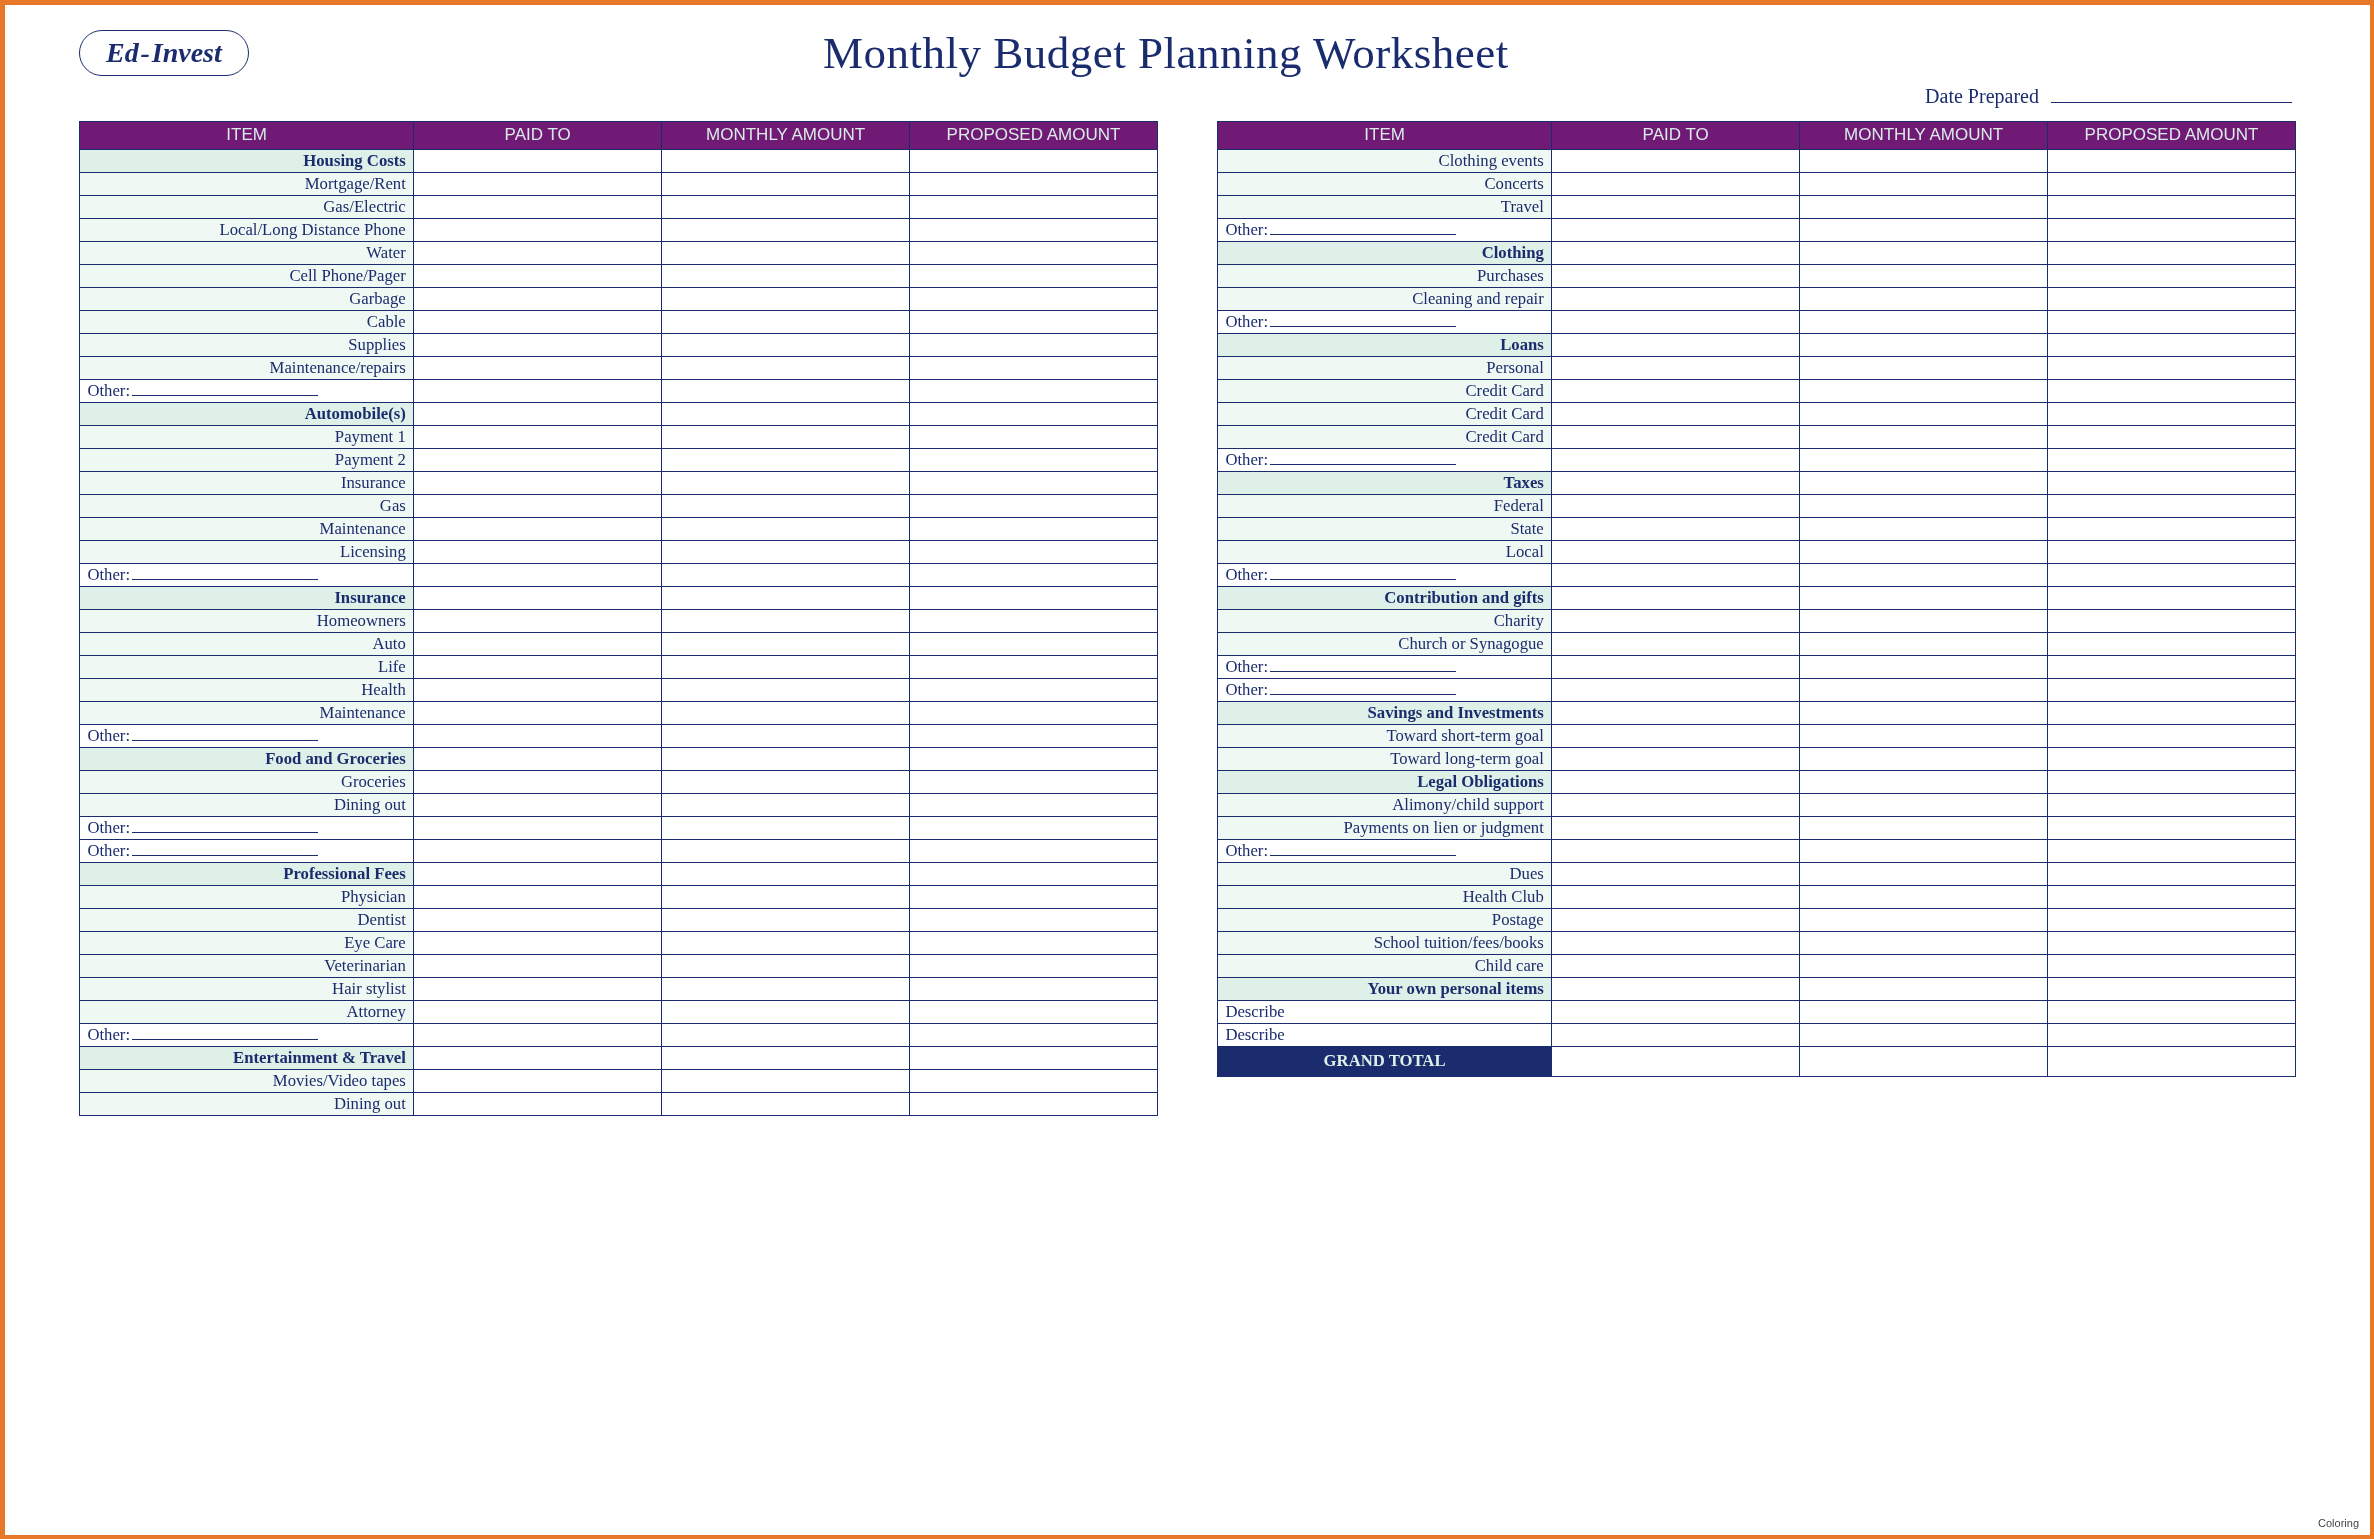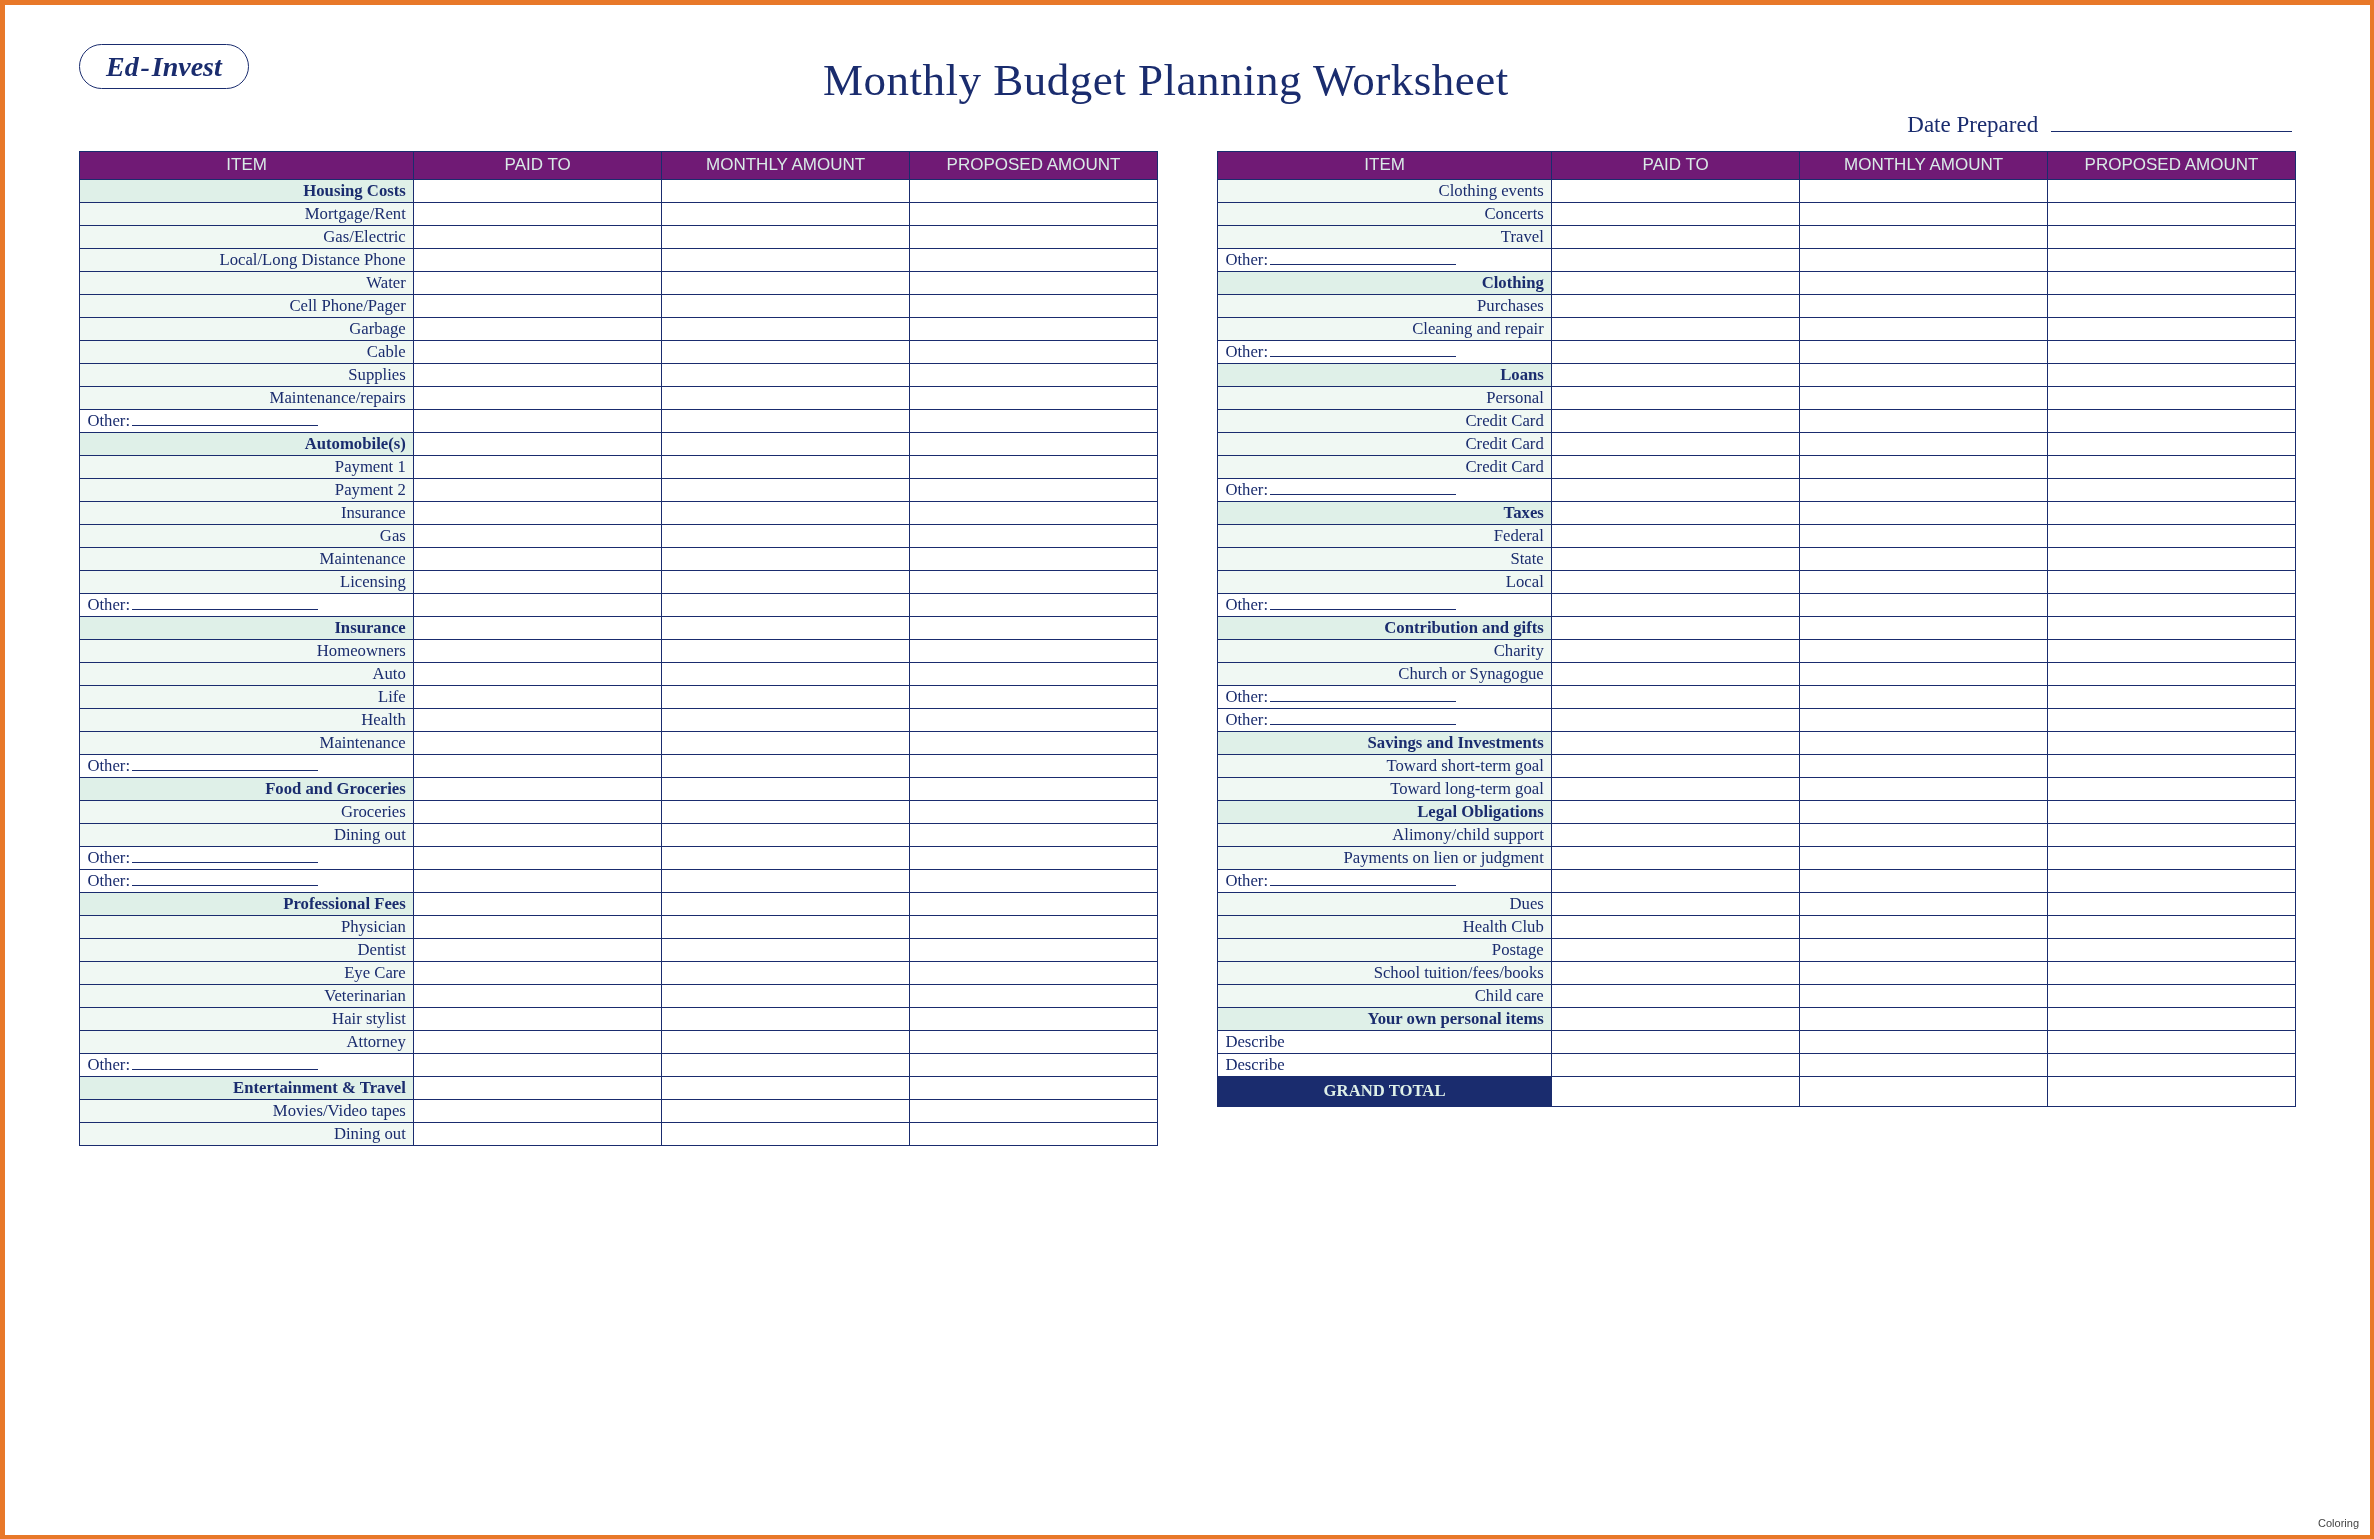--- a/index.html
+++ b/index.html
@@ -38,25 +38,24 @@
   .logo .ed { color:#1a2c6e; }
   .logo .dash { color:#1a2c6e; }
   .logo .invest { color:#1a2c6e; }
   .title {
     flex: 1;
     text-align: center;
     font-family: Georgia, serif;
     font-size: 45px;
     color: #1a2c6e;
     letter-spacing: 0.5px;
-    margin-top: 27px;
   }
   .date-prepared-row {
     text-align: right;
-    font-size: 23px;
+    font-size: 20px;
     color: #1a2c6e;
     font-family: Georgia, serif;
     margin: 5.6px 3.7px 13px 0;
   }
   .date-prepared-row .line {
     display: inline-block;
     width: 241px;
     border-bottom: 1.4px solid #1a2c6e;
     margin-left: 7.4px;
     vertical-align: baseline;

